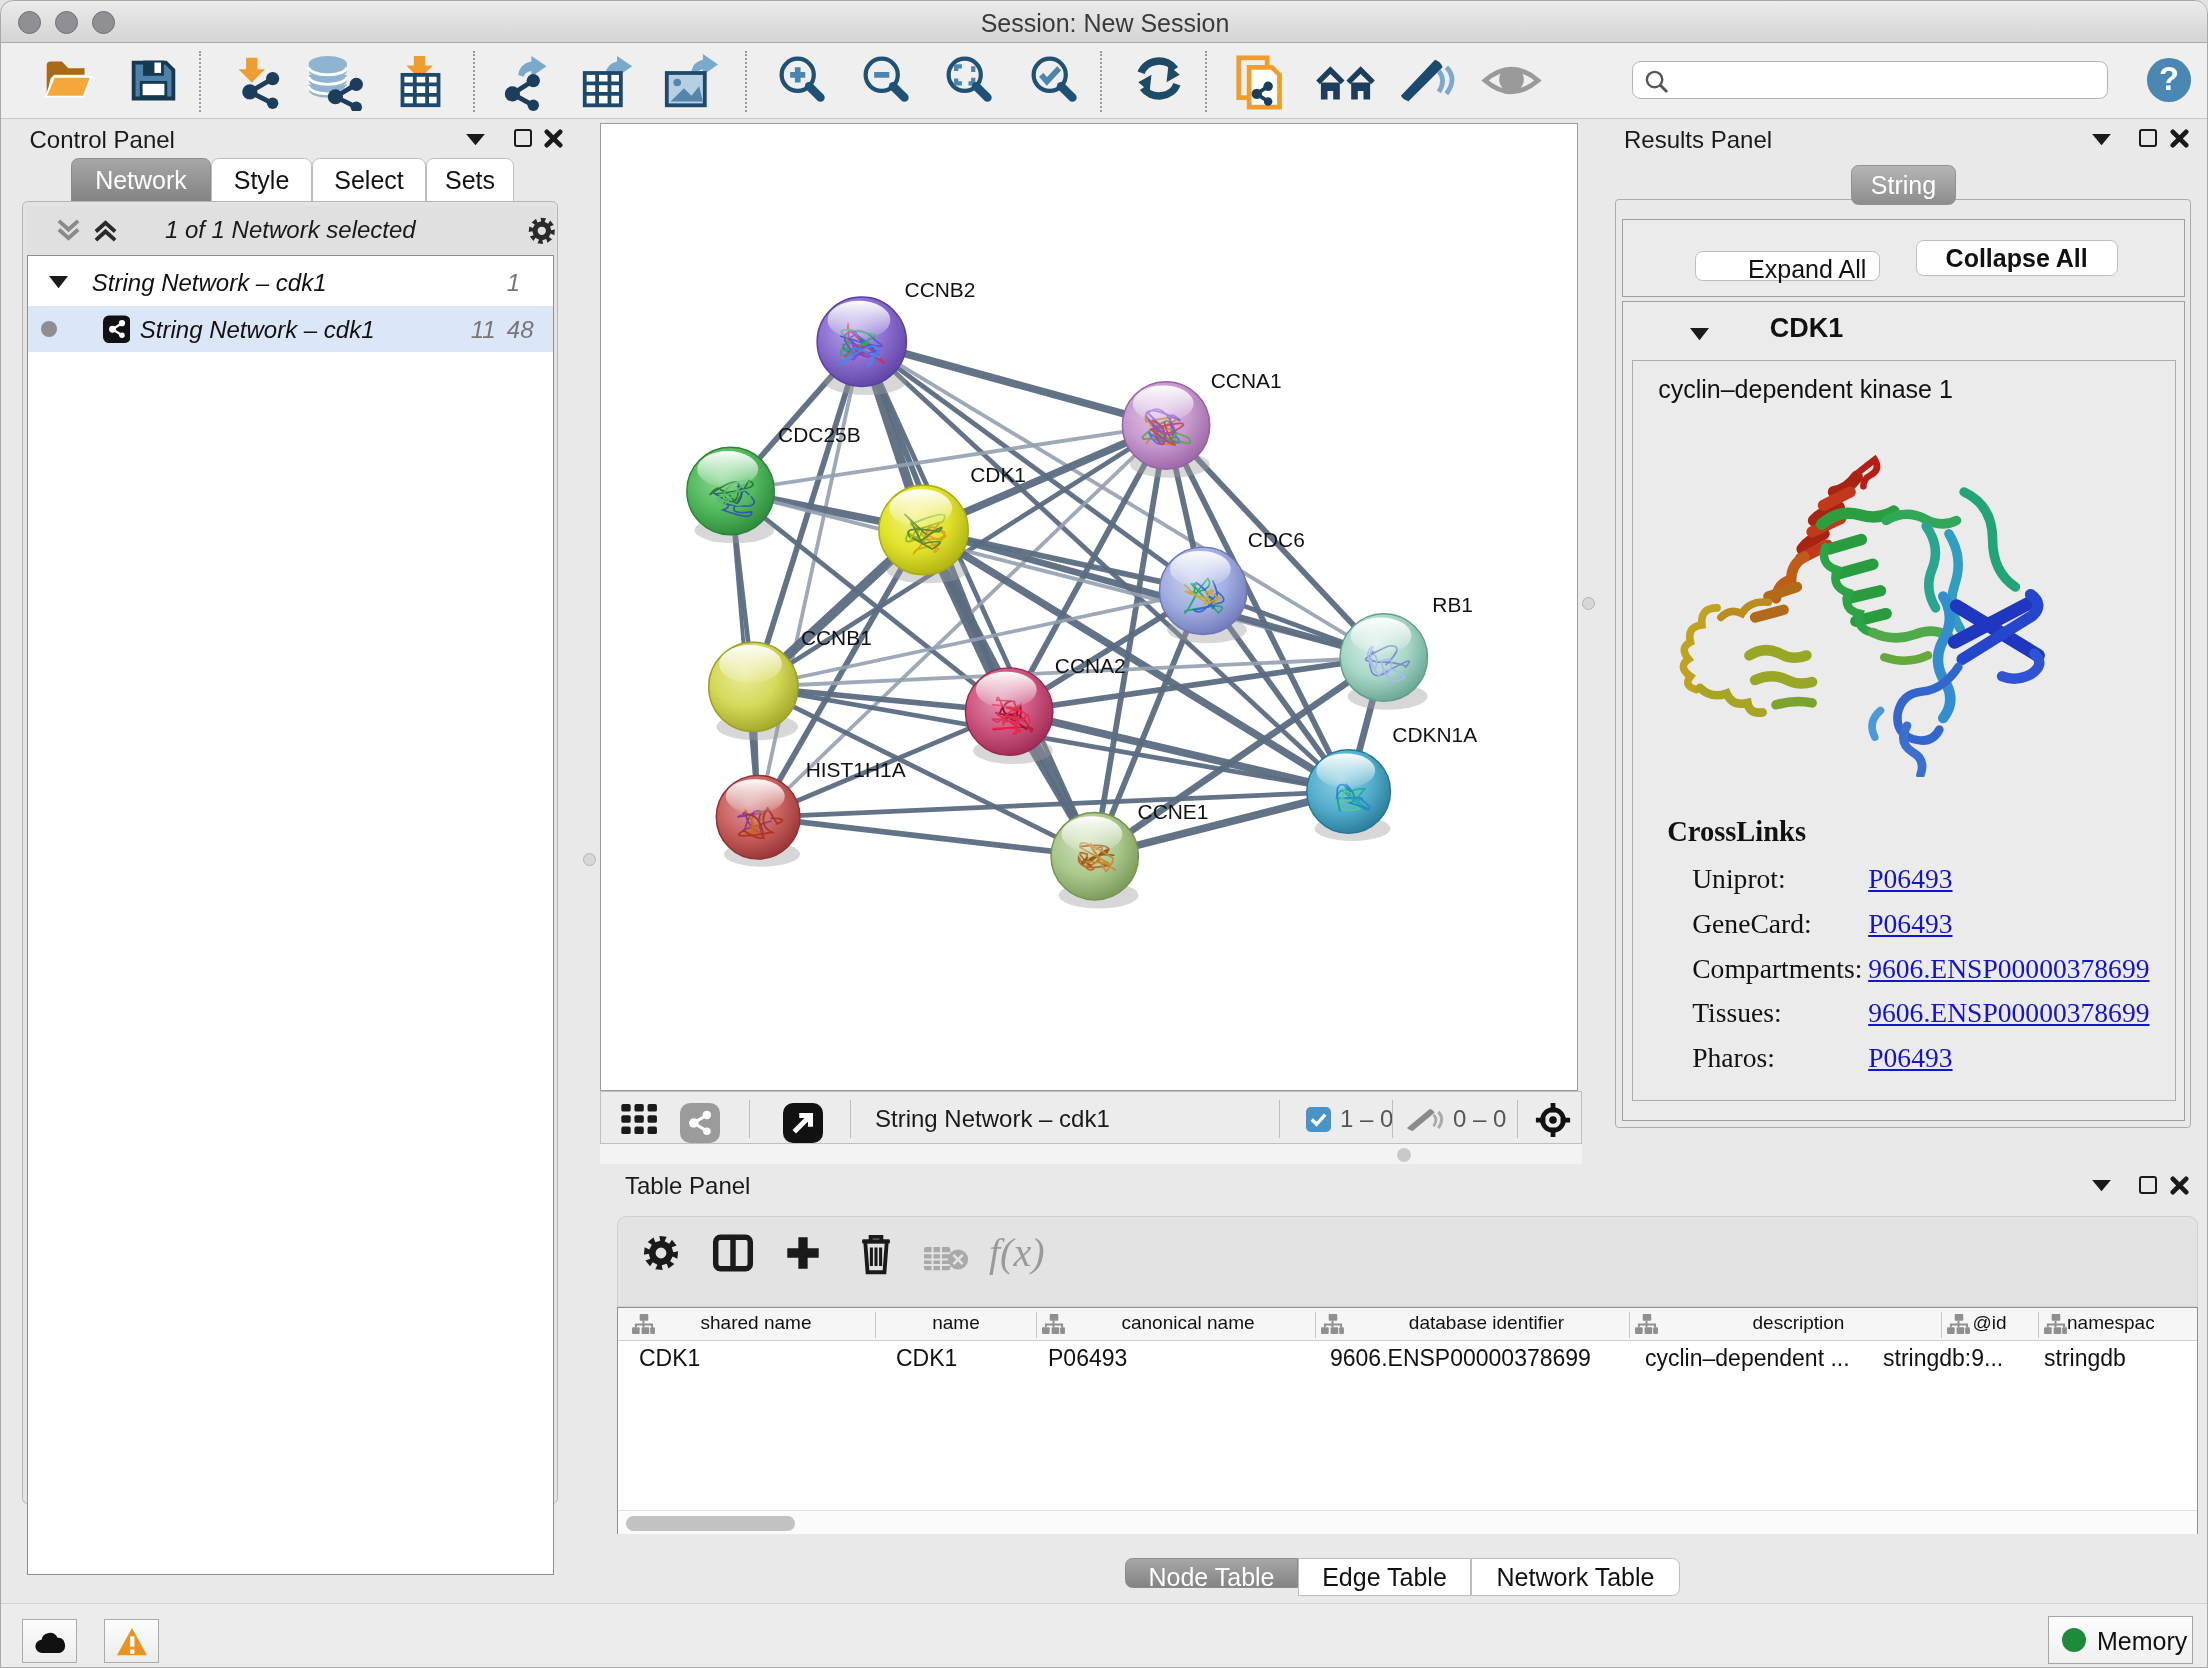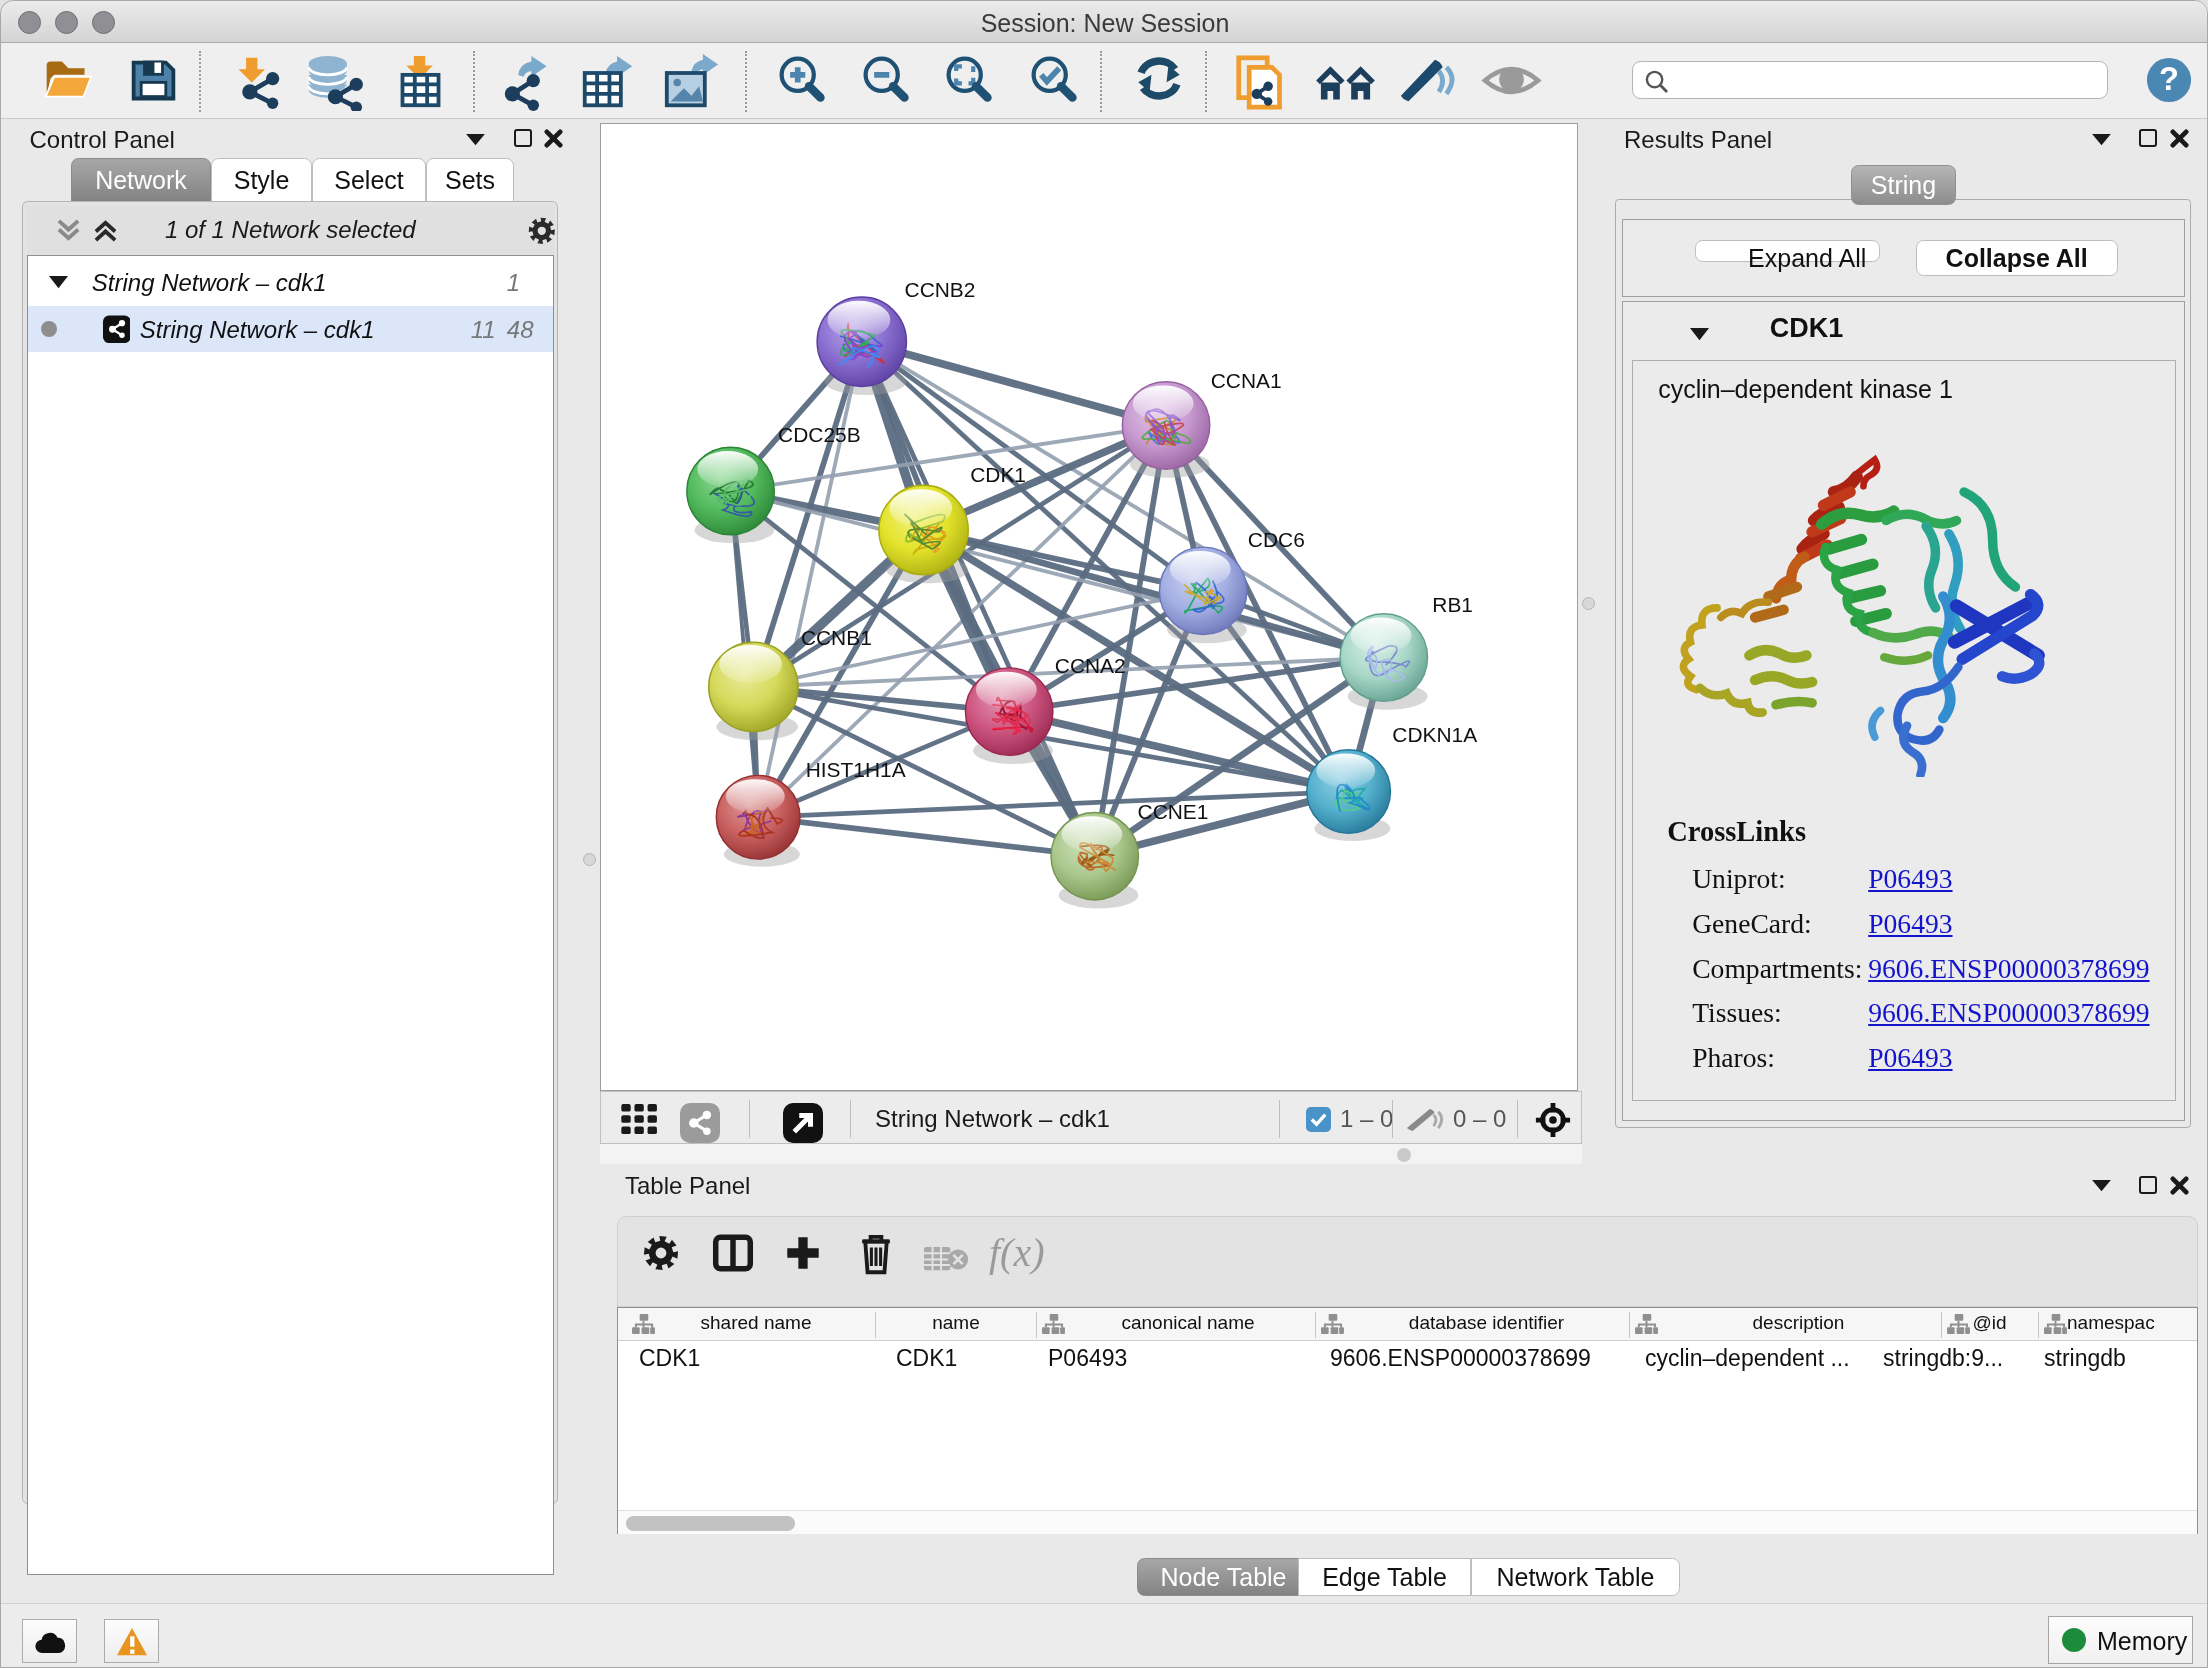--- a/index.html
+++ b/index.html
@@ -532,21 +532,21 @@
   <svg class="abs" style="left:2089px; top:131px;" width="23" height="15" viewBox="0 0 24 16">
       <path fill="#1a1a1a" d="M2 2 h20 l-10 12z"></path>
     </svg>
   <div class="abs" style="left:2138px; top:128px; width:18px; height:18px; border:2.9px solid #1a1a1a; border-radius:2.9px;"></div>
   <svg class="abs" style="left:2169px; top:128px;" width="19" height="19" viewBox="0 0 20 20">
       <path stroke="#1a1a1a" stroke-width="5" stroke-linecap="round" d="M3 3 L17 17 M17 3 L3 17"></path>
     </svg>
   <div class="abs" style="left:1850px; top:164px; width:105px; height:40px; background:linear-gradient(#b5b5b5,#8d8d8d); border:1px solid #909090; border-radius:7.6px; color:#fff; font-size:25px; text-align:center; line-height:38px; z-index:3;">String</div>
   <div id="rp-box">
     <div class="abs" style="left:5.7px; top:19px; width:563px; height:78px; background:#ebebeb; border:1px solid #9f9f9f;">
-      <div class="btn" style="left:72px; top:20px; width:185px; height:22px; line-height:34px;padding-left:40px;">Expand All</div>
+      <div class="btn" style="left:72px; top:31px; width:185px; height:30px; line-height:34px;padding-left:40px;">Expand All</div>
       <div class="btn" style="left:293px; top:20px; width:202px; height:36px; line-height:34px;font-weight:bold;">Collapse All</div>
     </div>
     <div class="abs" style="left:5.7px; top:101px; width:563px; height:820px; background:#ebebeb; border:1px solid #9f9f9f;">
       <svg class="abs" style="left:66px; top:25px;" width="21" height="14.3" viewBox="0 0 22 15">
           <path fill="#1a1a1a" d="M1 1 h20 l-10 13z"></path>
         </svg>
       <div class="abs" style="left:147px; top:11.4px; font-size:27px; font-weight:bold; color:#111;">CDK1</div>
       <div class="abs" style="left:9.5px; top:58px; width:544px; height:741px; background:#ebebeb; border:1px solid #adadad;">
         <div class="abs" style="left:25px; top:14.3px; font-size:25px; color:#111;">cyclin–dependent kinase 1</div>
         <svg class="abs" style="left:28.5px; top:74px;" width="399" height="342" viewBox="0 0 420 360">
@@ -708,21 +708,21 @@
       <div class="abs td" style="left:712px;">9606.ENSP00000378699</div>
       <div class="abs td" style="left:1027px;">cyclin–dependent ...</div>
       <div class="abs td" style="left:1265px;text-align:right;">stringdb:9...</div>
       <div class="abs td" style="left:1426px;">stringdb</div>
     </div>
     <div class="abs" style="left:0; top:202px; width:1579px; height:24px; background:#fbfbfb; border-top:1px solid #e0e0e0;">
       <div class="abs" style="left:7.6px; top:4.8px; width:169px; height:15px; border-radius:7.6px; background:#c2c2c2;"></div>
     </div>
   </div>
   <div id="tp-tabs">
-    <div class="abs tabsel" style="left:1124px; top:1557px; width:173px; height:38px; border:1px solid #8a8a8a; border-radius:7.6px 0 0 7.6px; font-size:25px; text-align:center; line-height:36px;margin-left:12px;">Node Table</div>
+    <div class="abs tabsel" style="left:1124px; top:1557px; width:173px; height:30px; border:1px solid #8a8a8a; border-radius:7.6px 0 0 7.6px; font-size:25px; text-align:center; line-height:36px;">Node Table</div>
     <div class="abs" style="left:1297px; top:1557px; width:173px; height:38px; background:#fff; border:1px solid #bdbdbd; font-size:25px; text-align:center; line-height:36px; color:#111;">Edge Table</div>
     <div class="abs" style="left:1470px; top:1557px; width:209px; height:38px; background:#fff; border:1px solid #bdbdbd; border-radius:0 7.6px 7.6px 0; font-size:25px; text-align:center; line-height:36px; color:#111;">Network Table</div>
   </div>
   <div id="bottombar">
     <div class="abs" style="left:21px; top:15px; width:55px; height:44px; background:linear-gradient(#fdfdfd,#ececec); border:1.9px solid #ababab;">
       <svg class="abs" style="left:9.5px; top:9.5px;" width="34" height="25" viewBox="0 0 36 26">
         <path fill="#111" d="M10 24 a7 7 0 0 1 -1 -14 a9 9 0 0 1 17 -2 a6.5 6.5 0 0 1 3 12.6 l-1 3.4z"></path>
         <circle cx="27" cy="17" r="7" fill="#111"></circle>
       </svg>
     </div>

